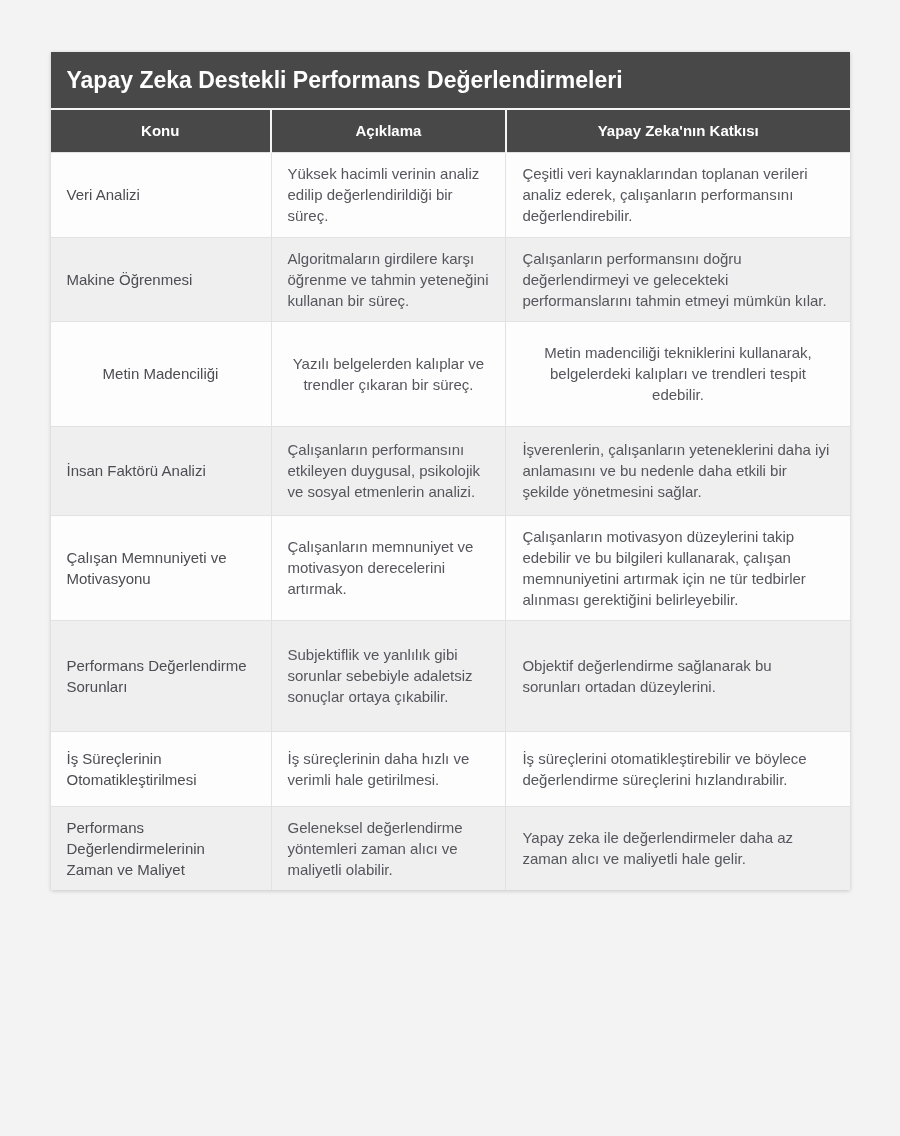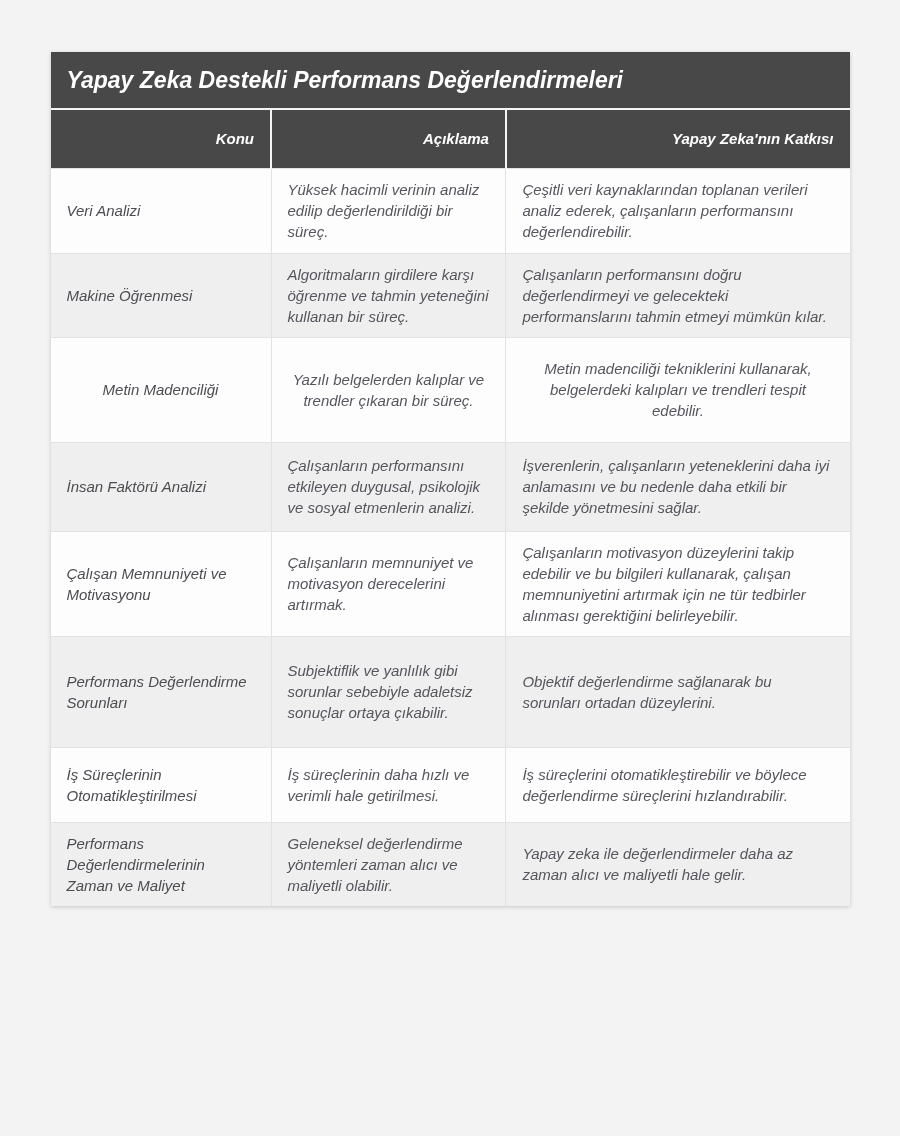--- a/index.html
+++ b/index.html
@@ -13,21 +13,20 @@
   .page {
     width: 900px;
     height: 1136px;
     padding-top: 52px;
   }
   .card {
     width: 799px;
     margin: 0 auto;
     background: #86efac;
     box-shadow: 0 1px 4px rgba(0,0,0,0.18);
-    font-style: italic;
   }
   .card-title {
     background: #484848;
     color: #ffffff;
     font-size: 23px;
     font-weight: bold;
     line-height: 28px;
     padding: 14px 16px;
     border-bottom: 2px solid #f5f5f5;
   }
@@ -38,23 +37,23 @@
     table-layout: fixed;
   }
   col.c1 { width: 27.6%; }
   col.c2 { width: 29.4%; }
   col.c3 { width: 43.0%; }
   thead th {
     background: #484848;
     color: #ffffff;
     font-size: 15px;
     font-weight: bold;
-    text-align: right;
+    text-align: center;
     padding: 12px 16px;
-    height: 58px;
+    height: 42px;
     border-left: 2px solid #f5f5f5;
     vertical-align: middle;
   }
   thead th:first-child { border-left: none; }
   tbody td {
     font-size: 15px;
     line-height: 21px;
     color: #55555d;
     padding: 10px 16px;
     vertical-align: middle;

